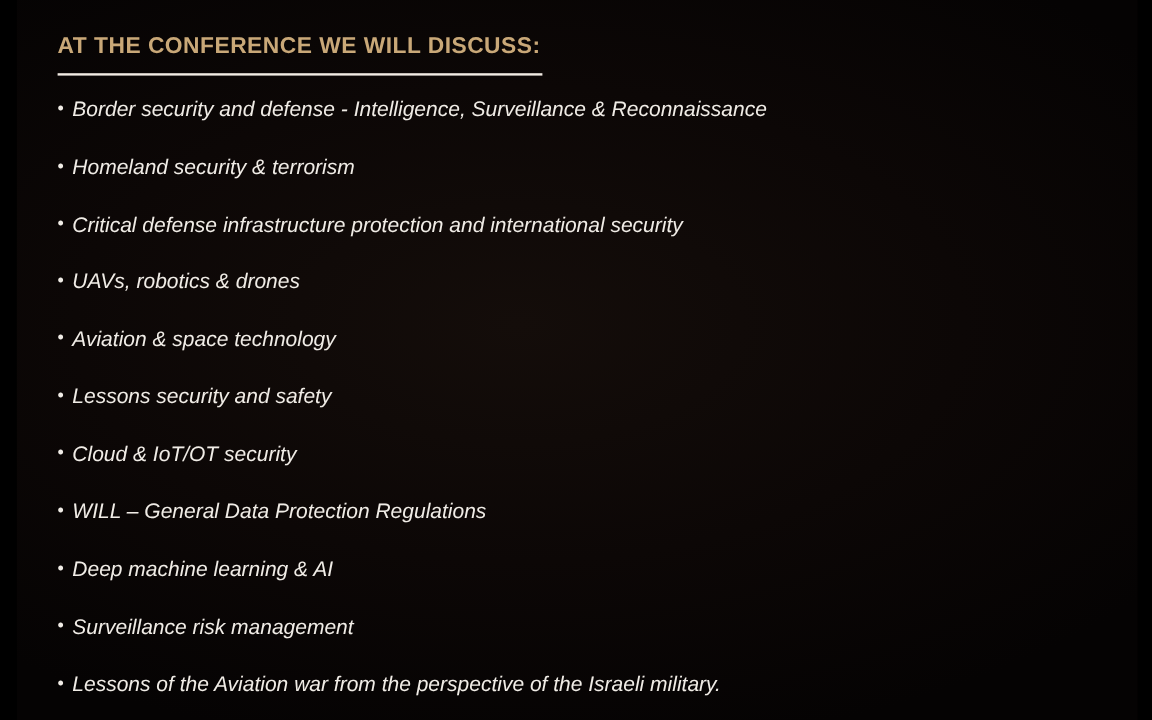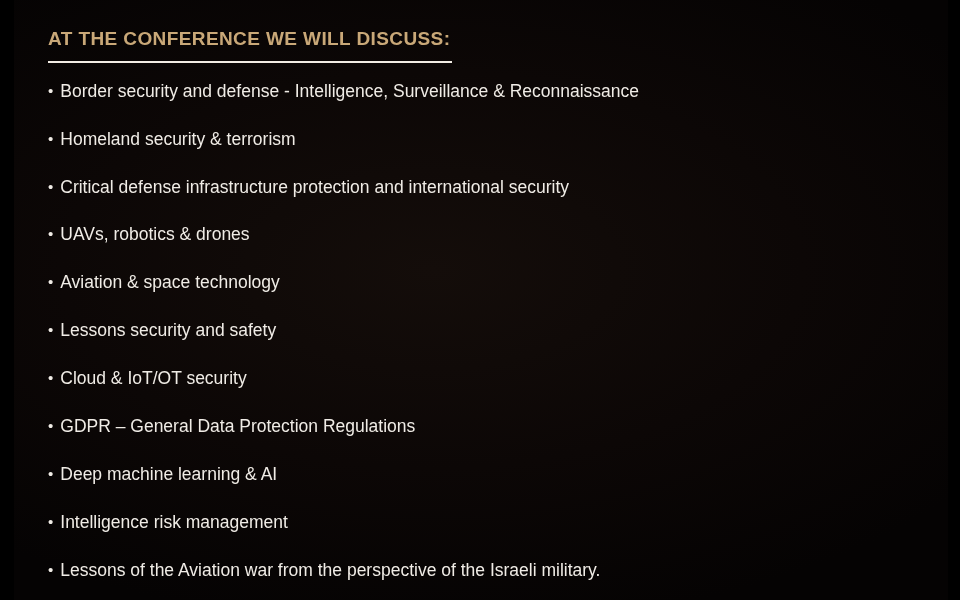--- a/index.html
+++ b/index.html
@@ -78,20 +78,21 @@
   }
   .bullet .dot {
     color: #f0ece6;
     font-size: 15px;
     line-height: 1.35;
     margin-right: 7px;
     flex: 0 0 auto;
   }
   .bullet .text {
     flex: 1 1 auto;
+    font-style: italic;
   }
 </style>
 </head>
 <body>
 
 <div class="slide">
   <div class="slide-bg"></div>
   <div class="edge-left"></div>
   <div class="edge-right"></div>
 
@@ -123,29 +124,29 @@
       <li class="bullet">
         <span class="dot">•</span>
         <span class="text">Lessons security and safety</span>
       </li>
       <li class="bullet">
         <span class="dot">•</span>
         <span class="text">Cloud &amp; IoT/OT security</span>
       </li>
       <li class="bullet">
         <span class="dot">•</span>
-        <span class="text">GDPR – General Data Protection Regulations</span>
+        <span class="text">WILL – General Data Protection Regulations</span>
       </li>
       <li class="bullet">
         <span class="dot">•</span>
         <span class="text">Deep machine learning &amp; AI</span>
       </li>
       <li class="bullet">
         <span class="dot">•</span>
-        <span class="text">Intelligence risk management</span>
+        <span class="text">Surveillance risk management</span>
       </li>
       <li class="bullet">
         <span class="dot">•</span>
         <span class="text">Lessons of the Aviation war from the perspective of the Israeli military.</span>
       </li>
     </ul>
   </div>
 </div>
 
 </body></html>

